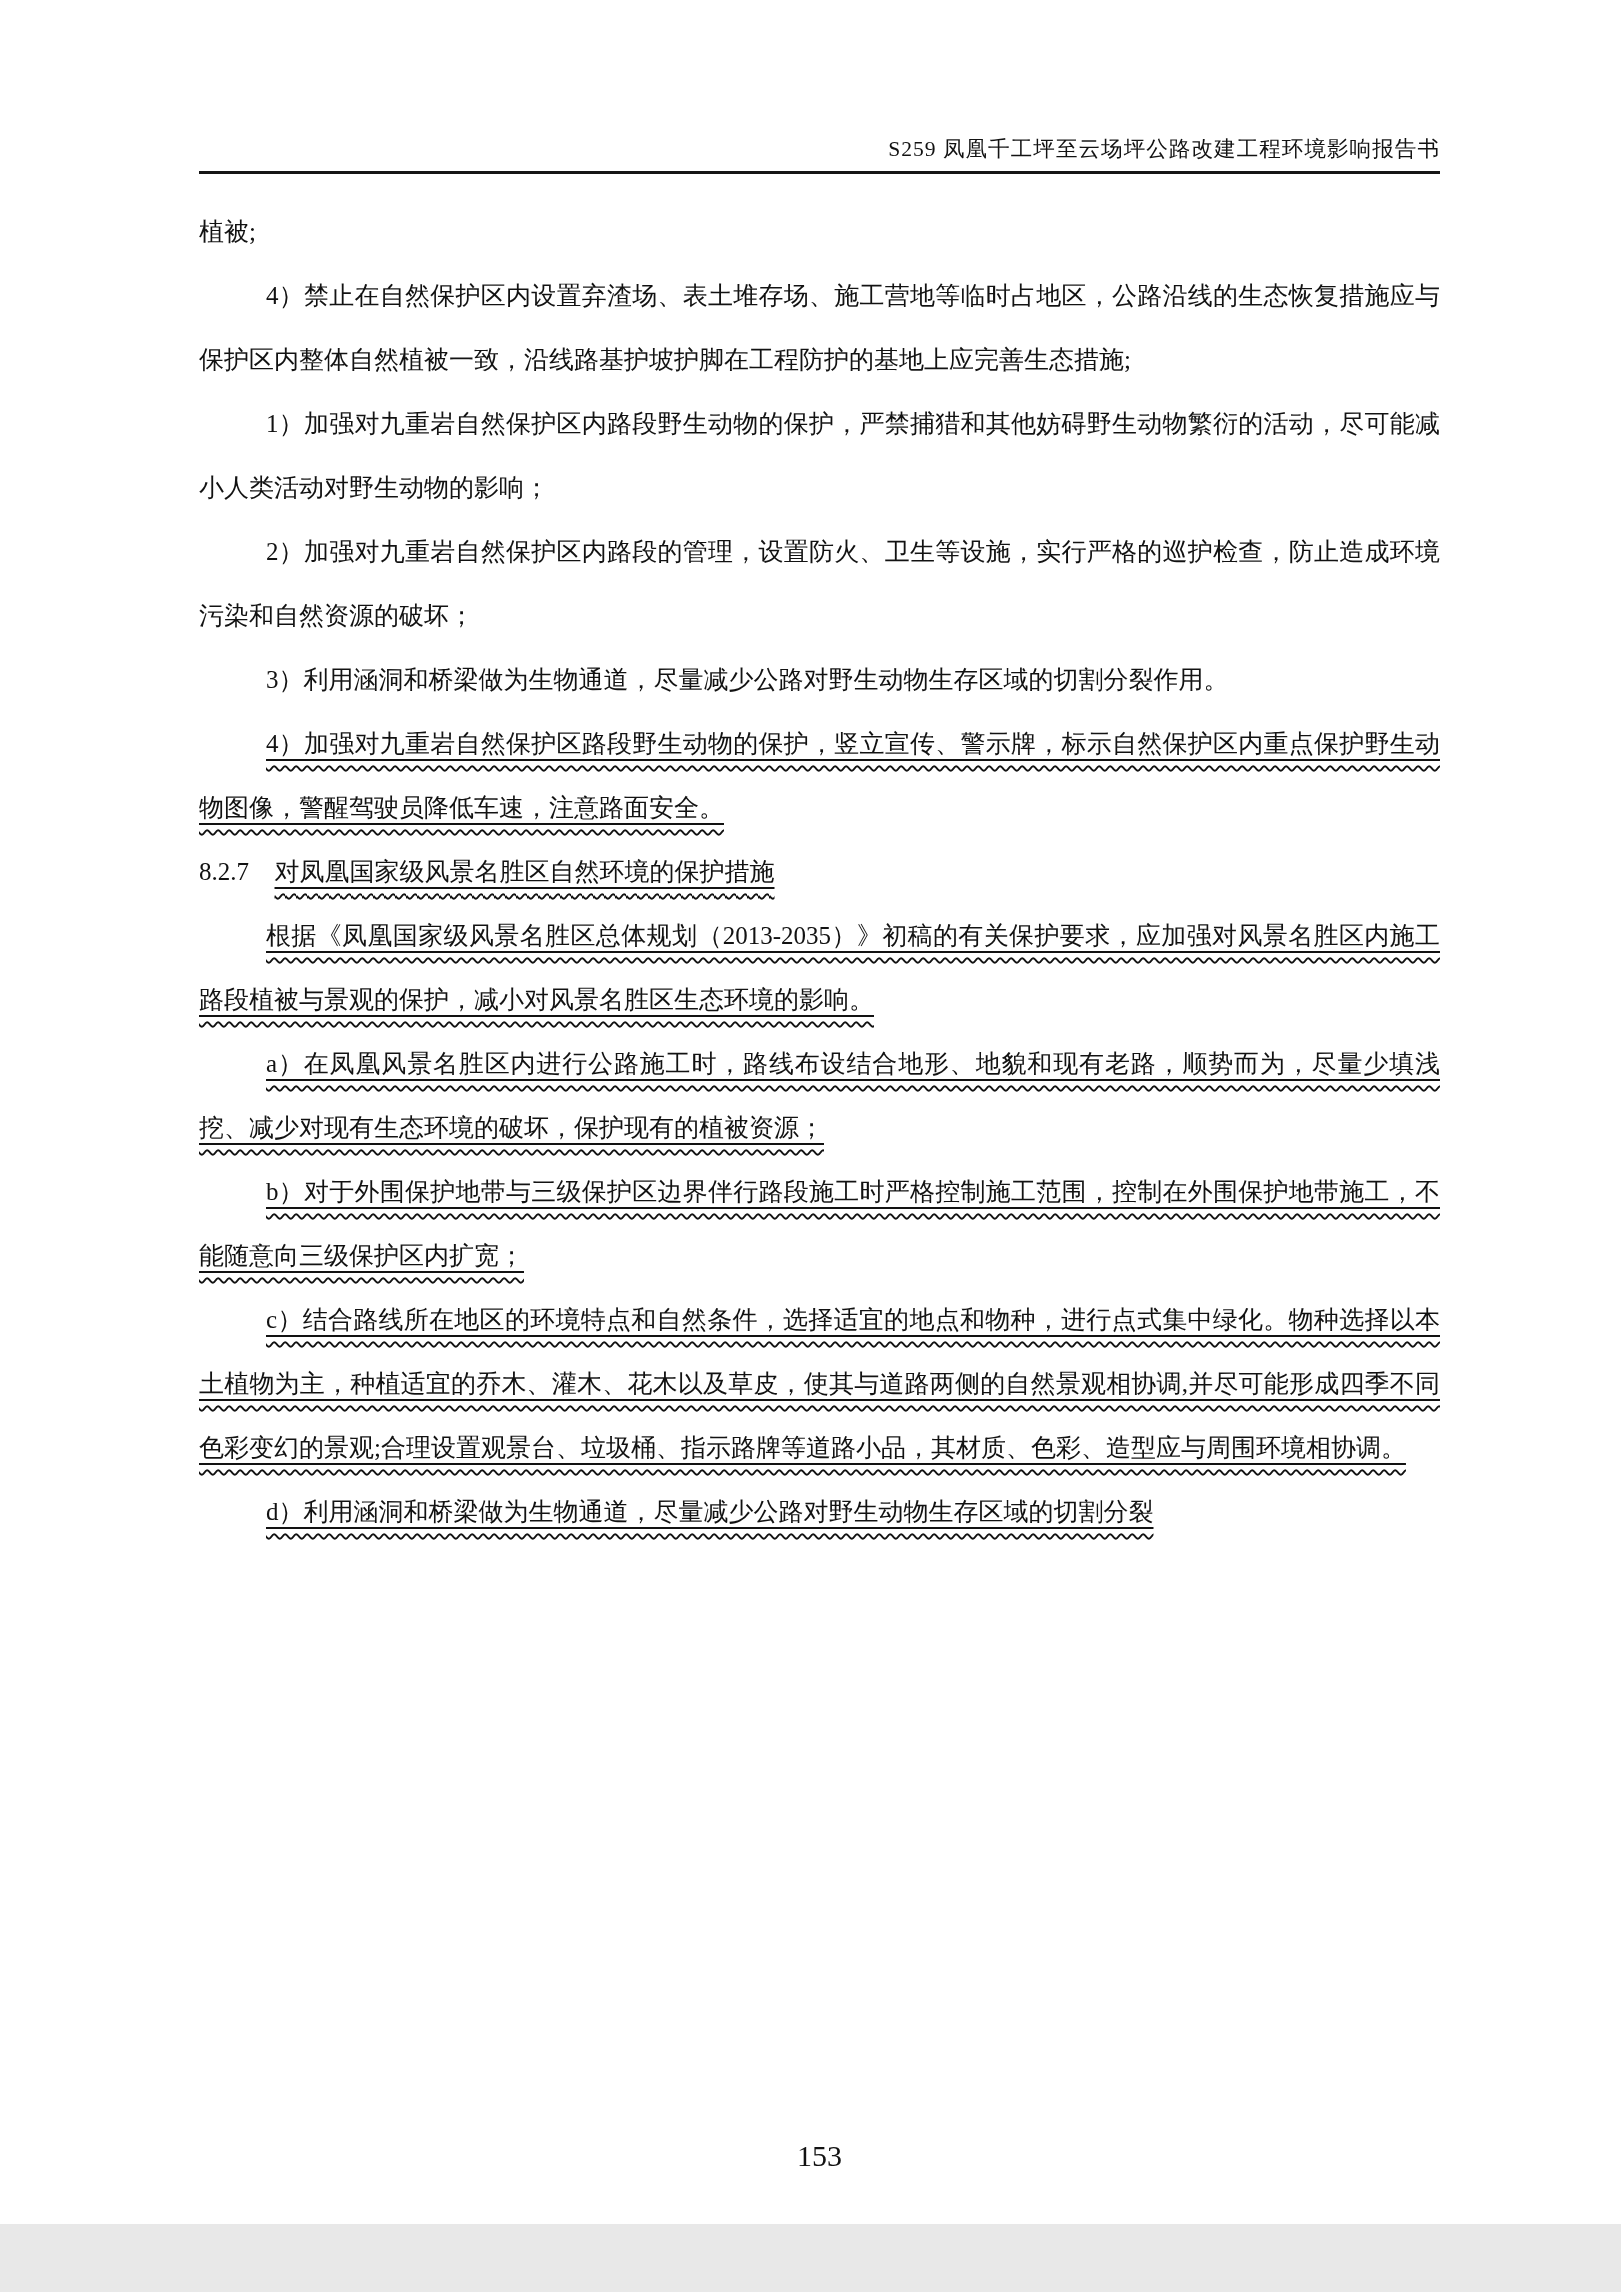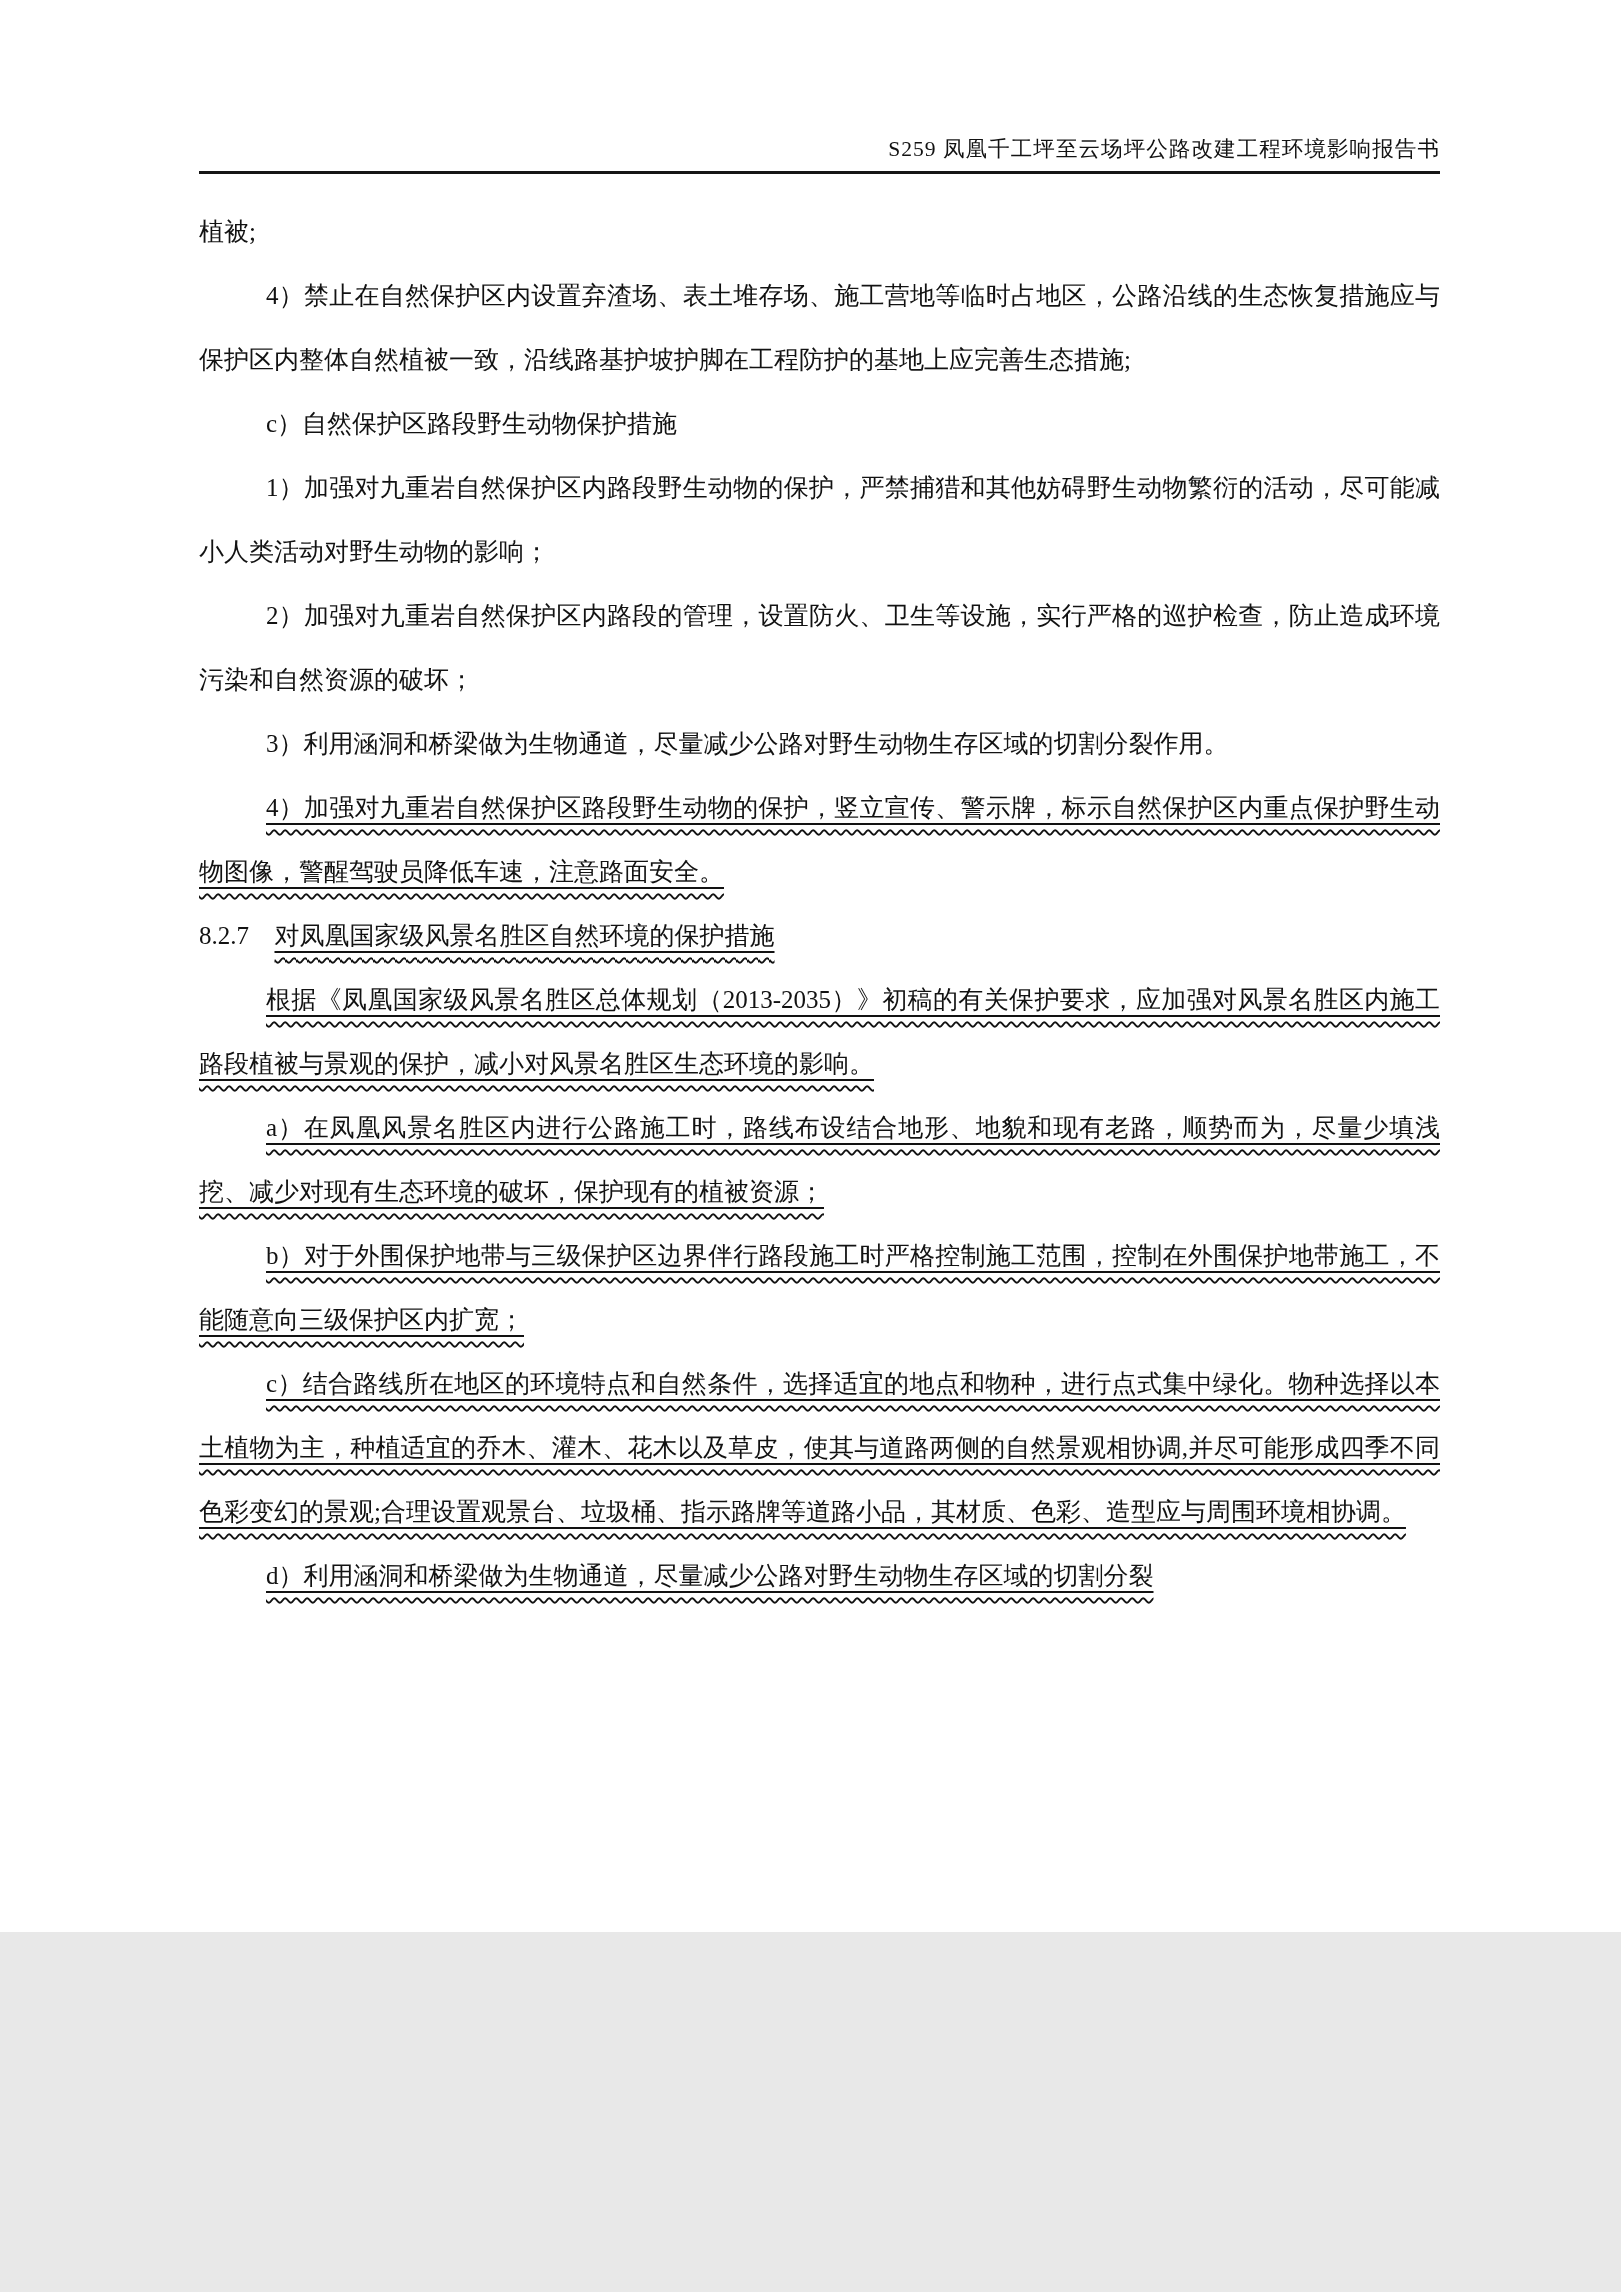--- a/index.html
+++ b/index.html
@@ -1,19 +1,19 @@
 <!DOCTYPE html>
 <html><head>
 <meta charset="utf-8">
 <style>
   html, body { margin: 0; padding: 0; background: #e8e8e8; }
   .page {
     position: relative;
     width: 1621px;
-    height: 1932px;
+    height: 2224px;
     margin: 0 auto;
     background: #ffffff;
     color: #121212;
     font-family: "Liberation Serif", "DejaVu Serif", serif;
     overflow: hidden;
   }
   .header {
     position: absolute;
     left: 199px;
     top: 135px;
@@ -72,21 +72,20 @@
     <span>S259 凤凰千工坪至云场坪公路改建工程环境影响报告书</span>
   </div>
 
   <div class="content">
 
     <p class="para no-indent">植被;</p>
 
     <p class="para">4）禁止在自然保护区内设置弃渣场、表土堆存场、施工营地等临时占地区，公路沿线的生态恢复措施应与保护区内整体自然植被一致，沿线路基护坡护脚在工程防护的基地上应完善生态措施;</p>
 
 
-    <p class="para">c）自然保护区路段野生动物保护措施</p>
 
     <p class="para">1）加强对九重岩自然保护区内路段野生动物的保护，严禁捕猎和其他妨碍野生动物繁衍的活动，尽可能减小人类活动对野生动物的影响；</p>
 
     <p class="para">2）加强对九重岩自然保护区内路段的管理，设置防火、卫生等设施，实行严格的巡护检查，防止造成环境污染和自然资源的破坏；</p>
 
     <p class="para">3）利用涵洞和桥梁做为生物通道，尽量减少公路对野生动物生存区域的切割分裂作用。</p>
 
     <p class="para"><span class="u-line"><span class="u-wave">4）加强对九重岩自然保护区路段野生动物的保护，竖立宣传、警示牌，标示自然保护区内重点保护野生动物图像，警醒驾驶员降低车速，注意路面安全。</span></span></p>
 
     <p class="para heading"><span class="heading-number">8.2.7</span><span class="u-line"><span class="u-wave">对凤凰国家级风景名胜区自然环境的保护措施</span></span></p>

